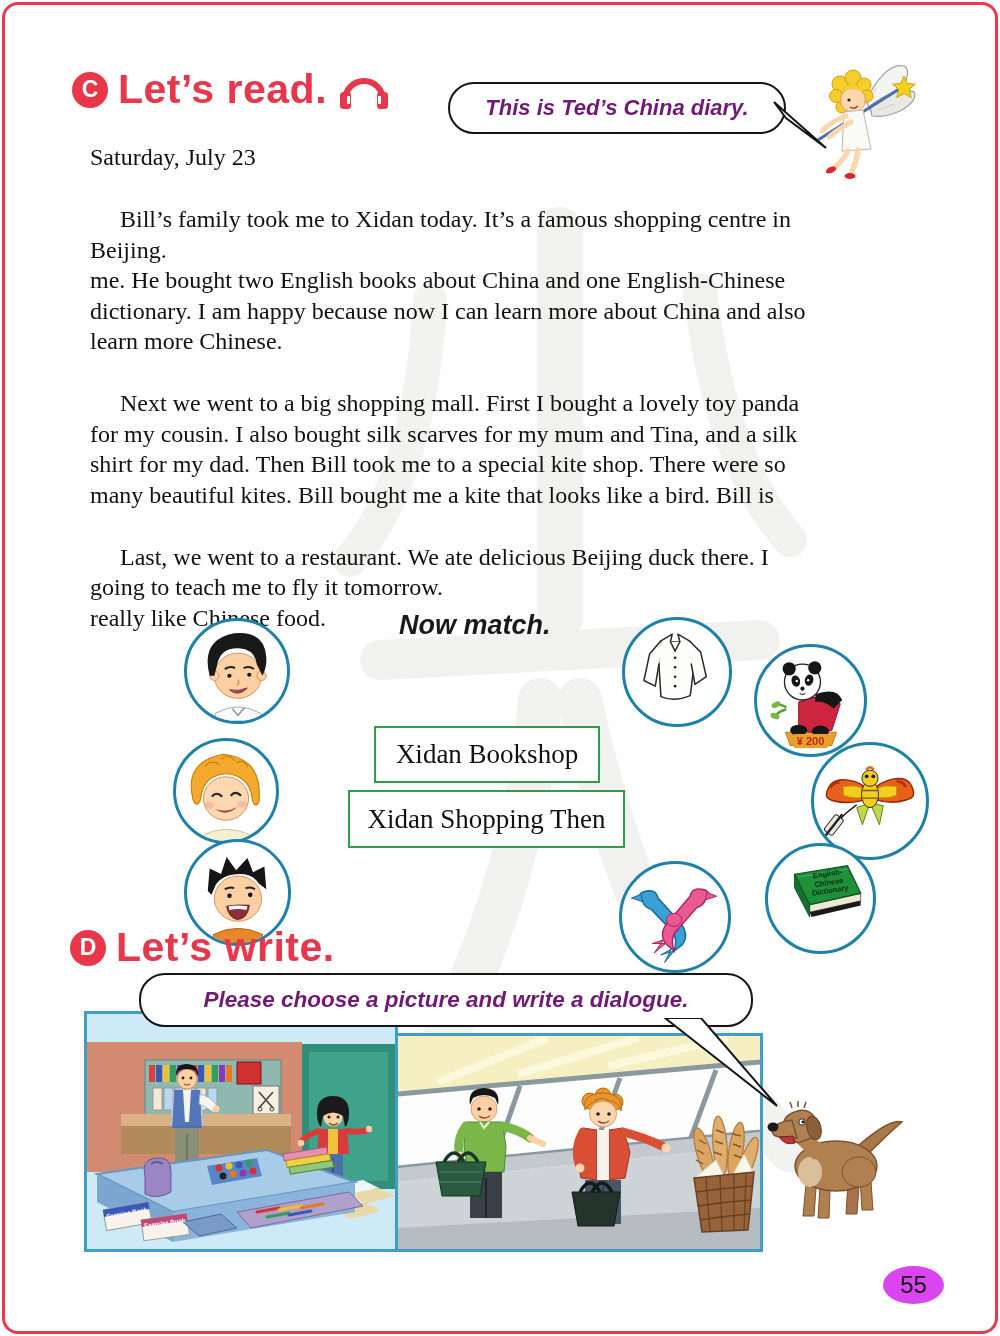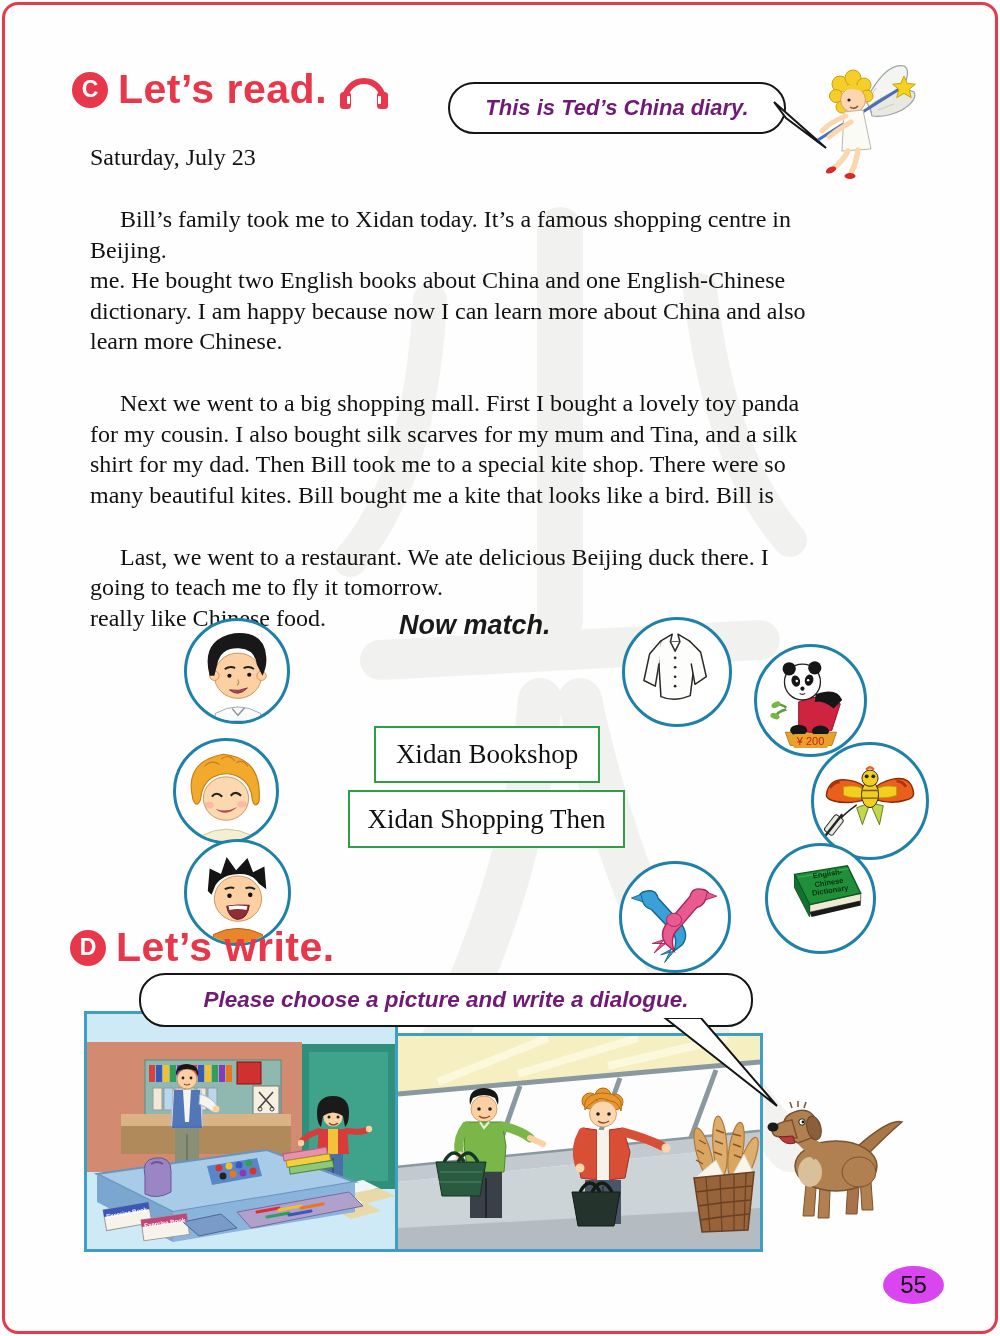--- a/index.html
+++ b/index.html
@@ -24,21 +24,21 @@
   .ind{text-indent:30px;margin-top:32px;}
   
   .match-head{position:absolute;left:399px;top:610px;z-index:2;font-family:"Liberation Sans",sans-serif;
               font-weight:800;font-style:italic;font-size:27px;color:#1a1a1a;}
   .mcircle{position:absolute;border-radius:50%;border:3px solid #1e81a8;background:#fff;
            box-sizing:border-box;overflow:hidden;z-index:2;}
   .mcircle svg{display:block;width:100%;height:100%;}
   .mbox{position:absolute;border:2.5px solid #2f9e46;background:#fff;z-index:2;
         display:flex;align-items:center;justify-content:center;font-size:27px;color:#111;}
   .price{position:absolute;left:50%;bottom:6px;transform:translateX(-50%);background:#e8a22c;
-         color:#c41f1f;font-family:"Liberation Sans",sans-serif;font-weight:400;font-size:11px;
+         color:#c41f1f;font-family:"Liberation Sans",sans-serif;font-weight:700;font-size:11px;
          padding:0 4px;border-radius:2px;line-height:14px;}
   .dict-title{position:absolute;left:32px;top:24px;width:58px;transform:rotate(-9deg);
          font-family:"Liberation Sans",sans-serif;font-weight:700;font-size:7.5px;line-height:1.15;
          color:#07300f;text-align:center;}
   
   .pic{position:absolute;border:3px solid #3f9ec4;background:#cfeaf7;overflow:hidden;z-index:2;box-sizing:content-box;}
   .pic svg{display:block;}
   .exlabel{position:absolute;font-family:"Liberation Sans",sans-serif;font-weight:700;font-size:6px;
            color:#fff;z-index:3;white-space:nowrap;}
   .dog{position:absolute;z-index:4;}

